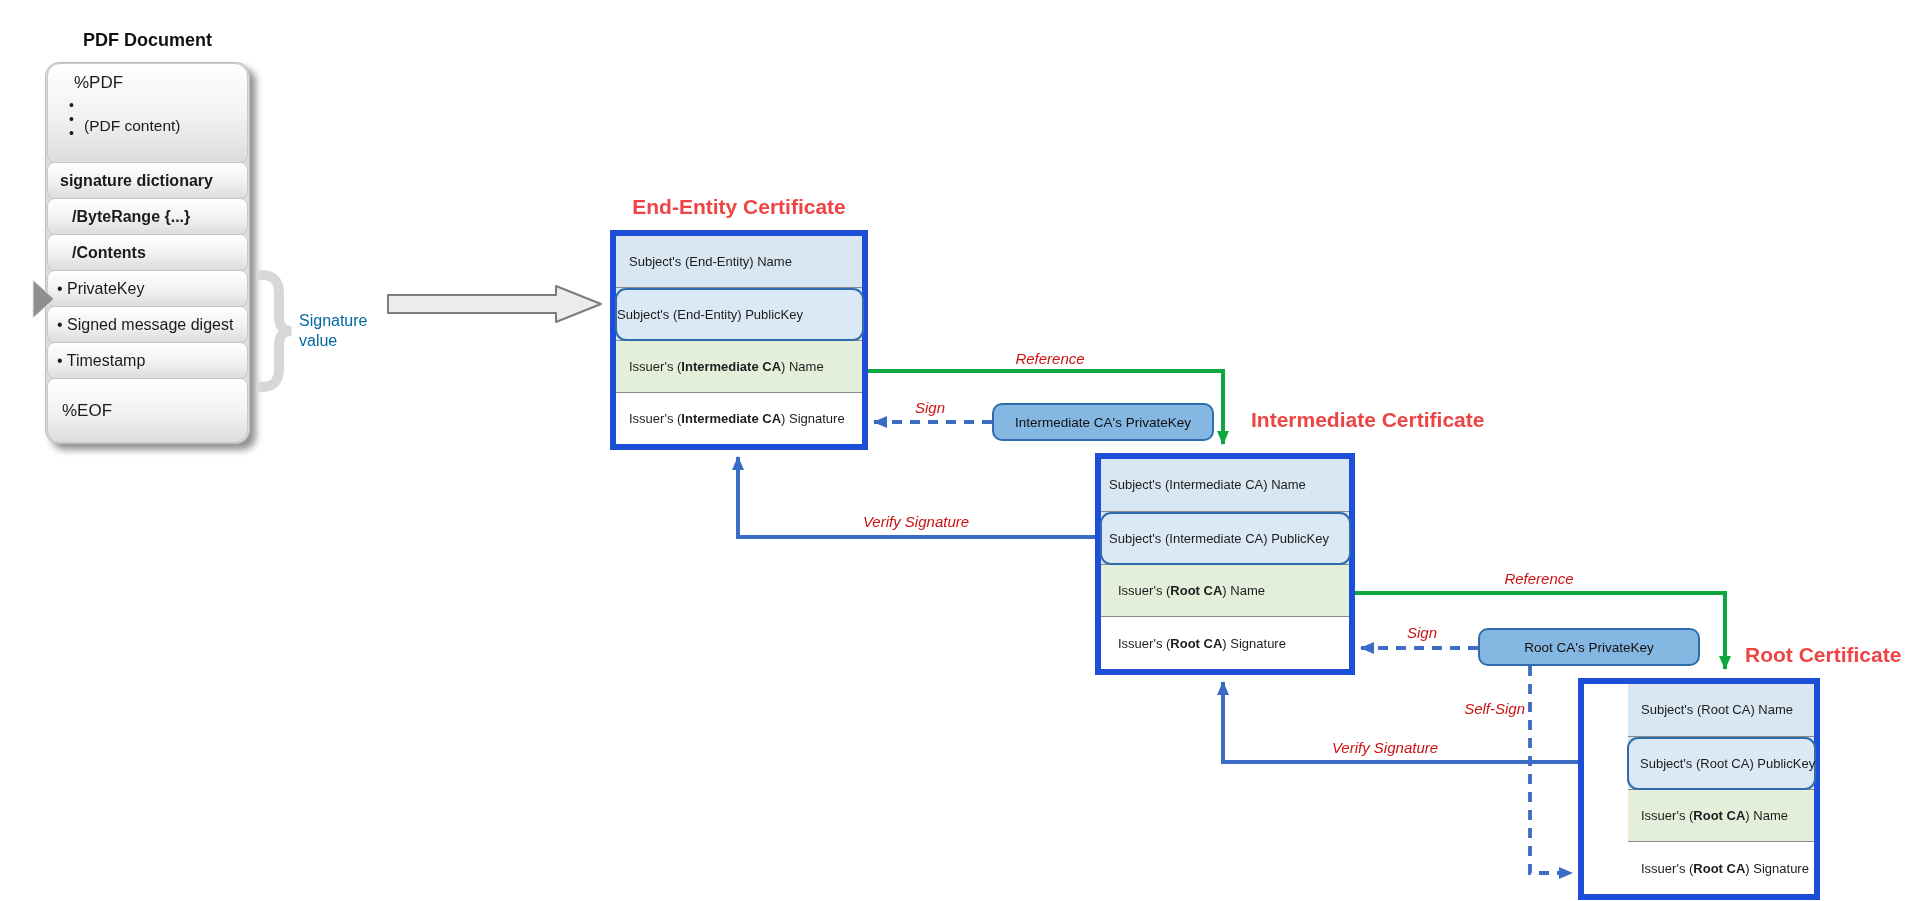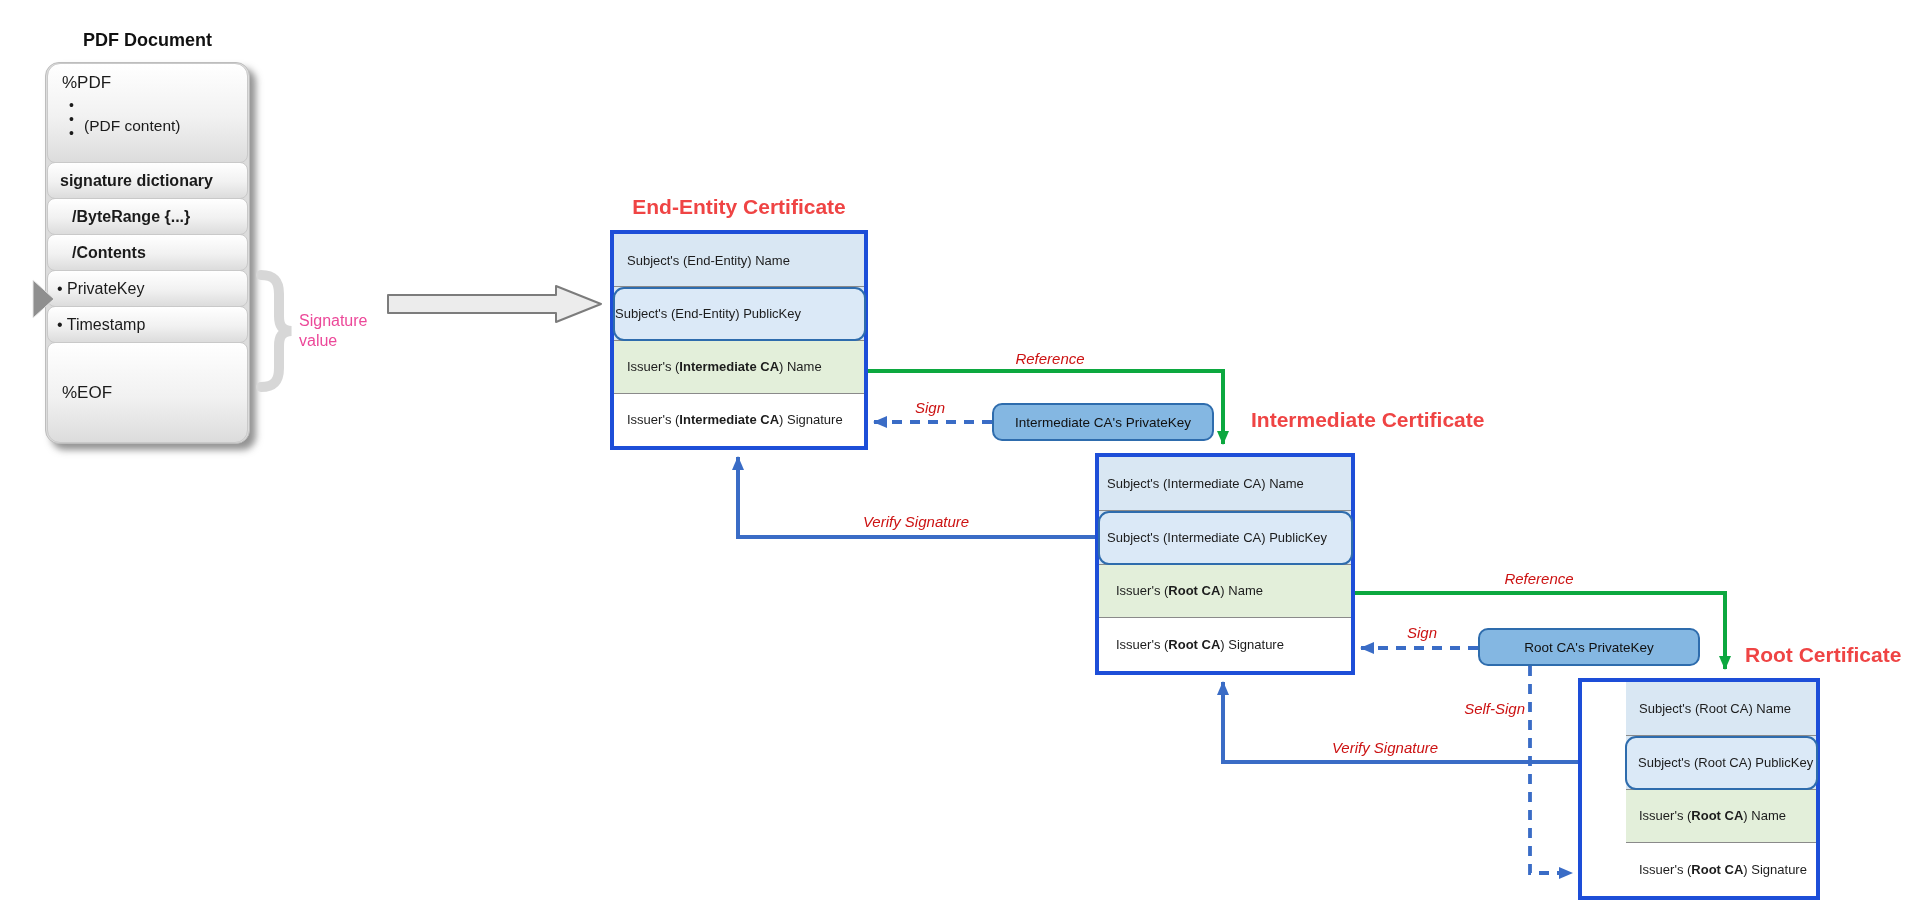--- a/index.html
+++ b/index.html
@@ -13,32 +13,32 @@
            border-radius:14px;background:#dcdcdc;border:1px solid #bdbdbd;
            box-shadow:6px 6px 7px rgba(60,60,60,.55);
            display:flex;flex-direction:column;box-sizing:border-box;}
   .pdf-sec{position:relative;background:linear-gradient(180deg,#ffffff 0%,#f1f1f1 55%,#dcdcdc 100%);
            border:1px solid #c9c9c9;margin:-1px 1px 0 1px;box-sizing:border-box;color:#1b1b1b;}
   .pdf-header{height:100px;border-radius:13px 13px 8px 8px;margin-top:0;}
   .pdf-bar{height:37px;border-radius:8px;display:flex;align-items:center;font-size:16px;}
   .pdf-footer{flex:1;border-radius:8px 8px 13px 13px;display:flex;align-items:center;font-size:17px;}
   .pdf-bold{font-weight:bold;}
   .ind-a{padding-left:12px;} .ind-b{padding-left:24px;} .ind-c{padding-left:9px;}
-  .pdf-marker{position:absolute;left:14px;top:9px;font-size:17px;}
+  .pdf-marker{position:absolute;left:26px;top:9px;font-size:17px;}
   .pdf-dots{position:absolute;left:21px;top:34px;font-size:14px;line-height:14px;white-space:pre-line;}
   .pdf-content-note{position:absolute;left:36px;top:53px;font-size:15.5px;}
   .pdf-eof{padding-left:14px;}
 
   .sig-value-label{position:absolute;left:299px;top:311px;width:100px;
-                   font-size:16px;line-height:1.28;color:#ec4899;}
+                   font-size:16px;line-height:1.28;color:#0369a1;}
 
   
   .cert-title{position:absolute;color:#ef4444;font-weight:bold;font-size:21px;white-space:nowrap;}
   .t-center{text-align:center;}
-  .cert-box{position:absolute;border:4px solid #1d4ed8;background:#fff;
+  .cert-box{position:absolute;border:6px solid #1d4ed8;background:#fff;
             display:flex;flex-direction:column;box-sizing:border-box;}
   .cert-row{position:relative;flex:1;border-bottom:1px solid #8a8a8a;
             display:flex;align-items:center;padding-left:13px;
             font-size:13px;color:#1c1c1c;white-space:nowrap;box-sizing:border-box;}
   .cert-row:last-child{border-bottom:none;}
   .row-blue{background:#d9e7f3;}
   .row-green{background:#e3efda;}
   .row-white{background:#ffffff;}
   .row-key{background:#d9e7f3;padding:0;}
   .key-capsule{position:absolute;top:0;bottom:-1px;left:-1px;right:-2px;
@@ -69,20 +69,21 @@
       <span class="pdf-marker">%PDF</span>
       <span class="pdf-dots">•
 •
 •</span>
       <span class="pdf-content-note">(PDF content)</span>
     </div>
     <div class="pdf-sec pdf-bar pdf-bold ind-a">signature dictionary</div>
     <div class="pdf-sec pdf-bar pdf-bold ind-b">/ByteRange  {...}</div>
     <div class="pdf-sec pdf-bar pdf-bold ind-b">/Contents</div>
     <div class="pdf-sec pdf-bar ind-c">• PrivateKey</div>
+    <div class="pdf-sec pdf-bar ind-c">• Signed message digest</div>
     <div class="pdf-sec pdf-bar ind-c">• Timestamp</div>
     <div class="pdf-sec pdf-footer pdf-eof">%EOF</div>
   </div>
 
   <div class="sig-value-label">Signature value</div>
 
   <div class="cert-title t-center" style="left:610px;top:195px;width:258px;">End-Entity Certificate</div>
   <div class="cert-title" style="left:1251px;top:408px;">Intermediate Certificate</div>
   <div class="cert-title" style="left:1745px;top:643px;">Root Certificate</div>
 

